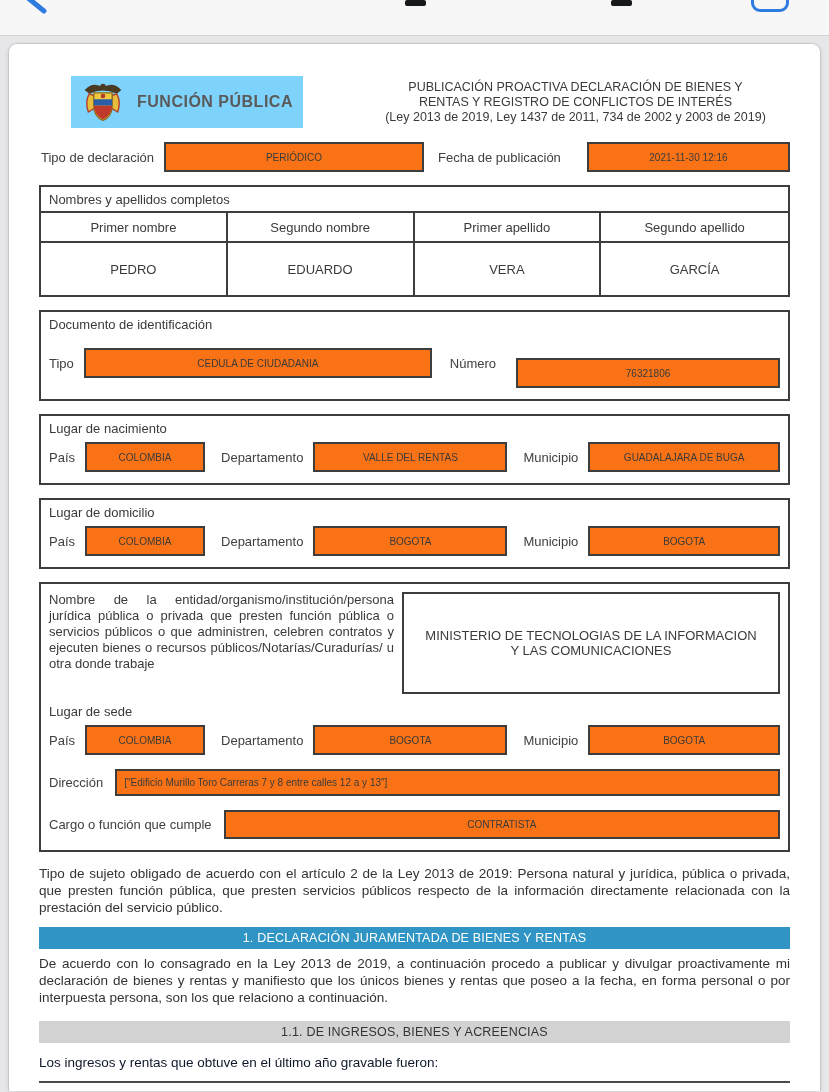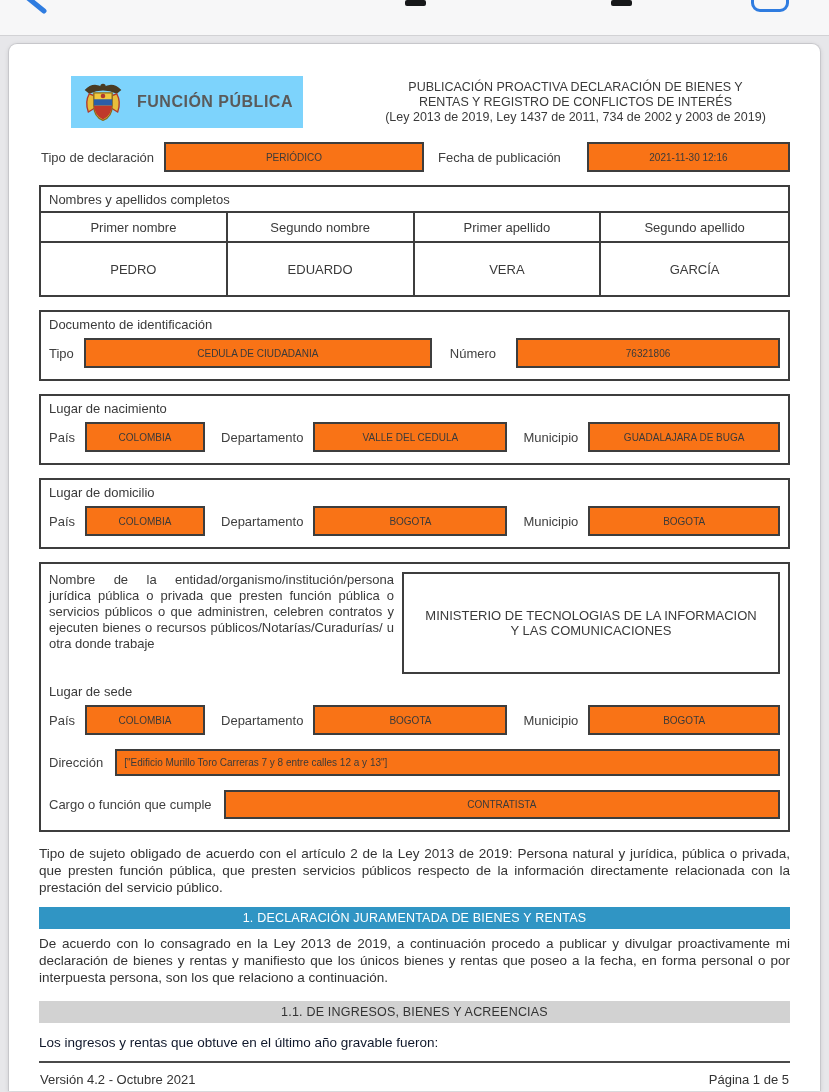--- a/index.html
+++ b/index.html
@@ -82,21 +82,21 @@
     font-size: 13px; border-right: 2px solid #3d3d3d; text-align: center;
   }
   .names-table .cell:nth-child(4n) { border-right: none; }
   .names-table .th { height: 30px; border-bottom: 2px solid #3d3d3d; }
   .names-table .td { height: 52px; }
 
   
   .pair-row .label { margin-right: 10px; }
   .doc-row .box-doc-tipo { width: 348px; }
   .doc-row .lbl-numero { margin-left: 18px; }
-  .doc-row .box-numero { flex: 1; }
+  .doc-row .box-numero { flex: 1; margin-top: 20px; }
   .lugar-row .box-pais { width: 120px; }
   .lugar-row .lbl-dep { margin-left: 16px; }
   .lugar-row .box-dep { width: 194px; }
   .lugar-row .lbl-mun { margin-left: 16px; }
   .lugar-row .box-mun { flex: 1; }
 
   
   .entity-row { display: flex; margin: 6px 0 10px; }
   .entity-label {
     width: 345px; font-size: 13px; line-height: 16px;
@@ -201,21 +201,21 @@
     </div>
   </div>
 
   <div class="section">
     <div class="section-title">Lugar de nacimiento</div>
     <div class="section-inner">
       <div class="row pair-row lugar-row">
         <span class="label">País</span>
         <div class="vbox box-pais">COLOMBIA</div>
         <span class="label lbl-dep">Departamento</span>
-        <div class="vbox box-dep">VALLE DEL CEDULA</div>
+        <div class="vbox box-dep">VALLE DEL RENTAS</div>
         <span class="label lbl-mun">Municipio</span>
         <div class="vbox box-mun">GUADALAJARA DE BUGA</div>
       </div>
     </div>
   </div>
 
   <div class="section">
     <div class="section-title">Lugar de domicilio</div>
     <div class="section-inner">
       <div class="row pair-row lugar-row">

